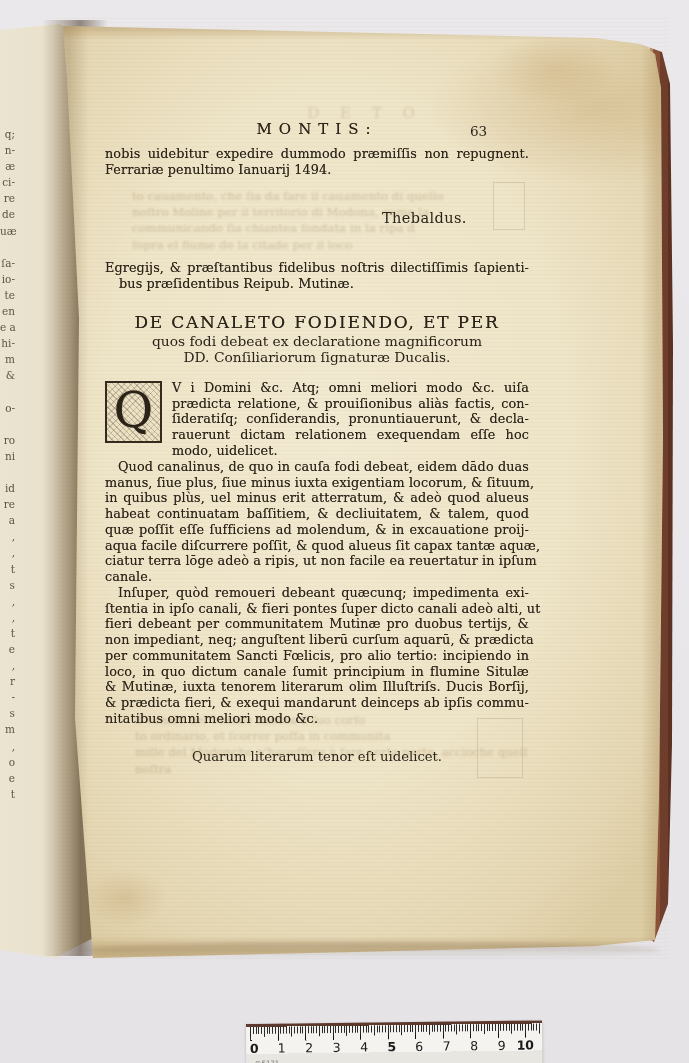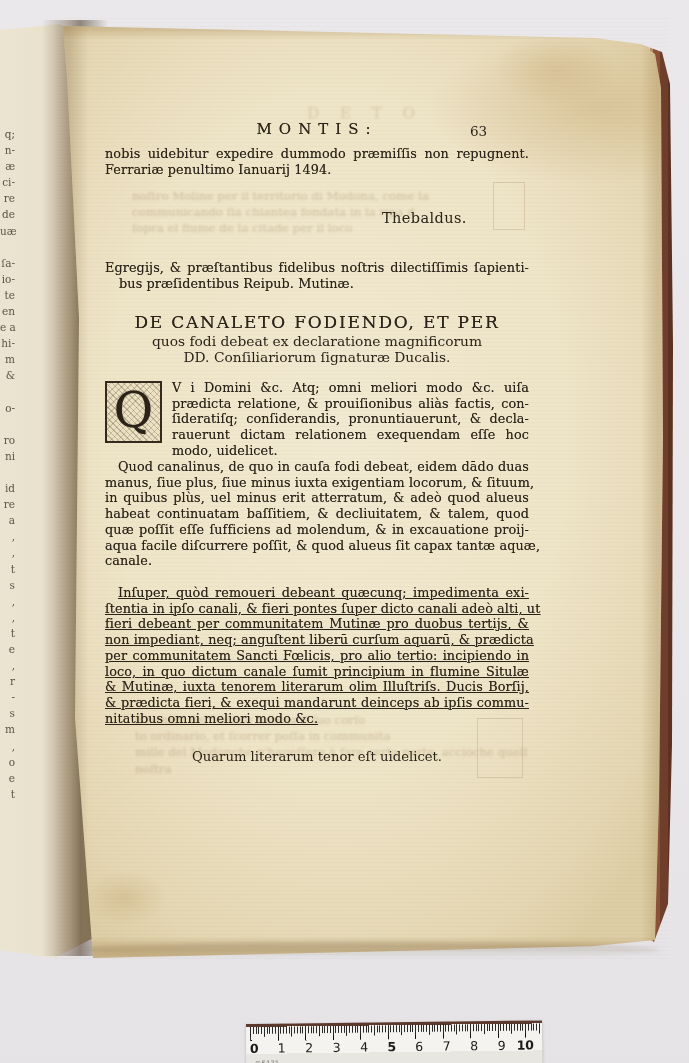--- a/index.html
+++ b/index.html
@@ -82,21 +82,21 @@
       repeating-linear-gradient(45deg,rgba(58,46,30,.25) 0 1px,rgba(0,0,0,0) 1px 4px),
       repeating-linear-gradient(-45deg,rgba(58,46,30,.18) 0 1px,rgba(0,0,0,0) 1px 5px),
       #ece1c2;
     border:2px solid #352a1c;box-sizing:border-box;position:relative;
   }
   .qblock .q{
     position:absolute;left:0;right:0;top:-2px;text-align:center;
     font-size:48px;line-height:58px;color:#2b2318;text-shadow:0 0 1px rgba(43,35,24,.8);
   }
   .para-quod{left:105px;top:459px;width:424px;}
-  .para-insuper{left:105px;top:585px;width:424px;text-decoration:underline;}
+  .para-insuper{left:105px;top:585px;width:424px;}
   .closing{left:105px;top:749px;width:424px;text-align:center;font-size:13.2px;}
 
   
   .ghost{color:#8a6f45;opacity:.32;filter:blur(.8px);font-size:11.8px;line-height:16.2px;}
   .ghost .line{text-align:left;text-align-last:left;white-space:nowrap;overflow:hidden;}
   .ghost-head{left:230px;top:104px;width:270px;text-align:center;font-size:15px;letter-spacing:8px;
     color:#8a6f45;opacity:.22;filter:blur(1px);}
   .ghost-top{left:132px;top:188px;width:398px;}
   .ghost-bottom{left:135px;top:712px;width:392px;}
   .ghost-frame{border:1.5px solid rgba(130,100,60,.38);opacity:.5;filter:blur(.6px);}
@@ -180,20 +180,21 @@
 
 <div class="abs gutter"></div>
 
 <div class="abs fore-edge"></div>
 
 <div class="abs page"></div>
 <div class="abs laid-texture"></div>
 
 <div class="abs ghost-head">D E  T O</div>
 <div class="abs ghost ghost-top">
+    <div class="line">to cauamento, che ſia da fare il cauamento di quello</div>
     <div class="line">noſtro Moline per il territorio di Modona, come la</div>
     <div class="line">communicando ſia chiantea fondata in la ripa d</div>
     <div class="line">ſopra el fiume de la citade per il loco</div>
   </div>
 <div class="abs ghost ghost-bottom">
     <div class="line">il canale del Moline habbia il ſuo corſo</div>
     <div class="line">to ordinario, et ſcorrer poſſa in communita</div>
     <div class="line">mille del Modonche n'haueſſero à fare certa parte, accioche quella</div>
     <div class="line">noſtra</div>
   </div>
@@ -234,20 +235,21 @@
       <div class="line">modo, uidelicet.</div>
     </div>
 
   <div class="abs para-quod body-text block indent-1">
       <div class="line">Quod canalinus, de quo in cauſa fodi debeat, eidem dādo duas</div>
       <div class="line">manus, ſiue plus, ſiue minus iuxta exigentiam locorum, &amp; ſituum,</div>
       <div class="line">in quibus plùs, uel minus erit atterratum, &amp; adeò quod alueus</div>
       <div class="line">habeat continuatam baſſitiem, &amp; decliuitatem, &amp; talem, quod</div>
       <div class="line">quæ poſſit eſſe ſufficiens ad molendum, &amp; in excauatione proij-</div>
       <div class="line">aqua facile diſcurrere poſſit, &amp; quod alueus ſit capax tantæ aquæ,</div>
+      <div class="line">ciatur terra lōge adeò a ripis, ut non facile ea reuertatur in ipſum</div>
       <div class="line">canale.</div>
     </div>
 
   <div class="abs para-insuper body-text block indent-1">
       <div class="line">Inſuper, quòd remoueri debeant quæcunq; impedimenta exi-</div>
       <div class="line">ſtentia in ipſo canali, &amp; fieri pontes ſuper dicto canali adeò alti, ut</div>
       <div class="line">fieri debeant per communitatem Mutinæ pro duobus tertijs, &amp;</div>
       <div class="line">non impediant, neq; anguſtent liberū curſum aquarū, &amp; prædicta</div>
       <div class="line">per communitatem Sancti Fœlicis, pro alio tertio: incipiendo in</div>
       <div class="line">loco, in quo dictum canale ſumit principium in flumine Situlæ</div>

